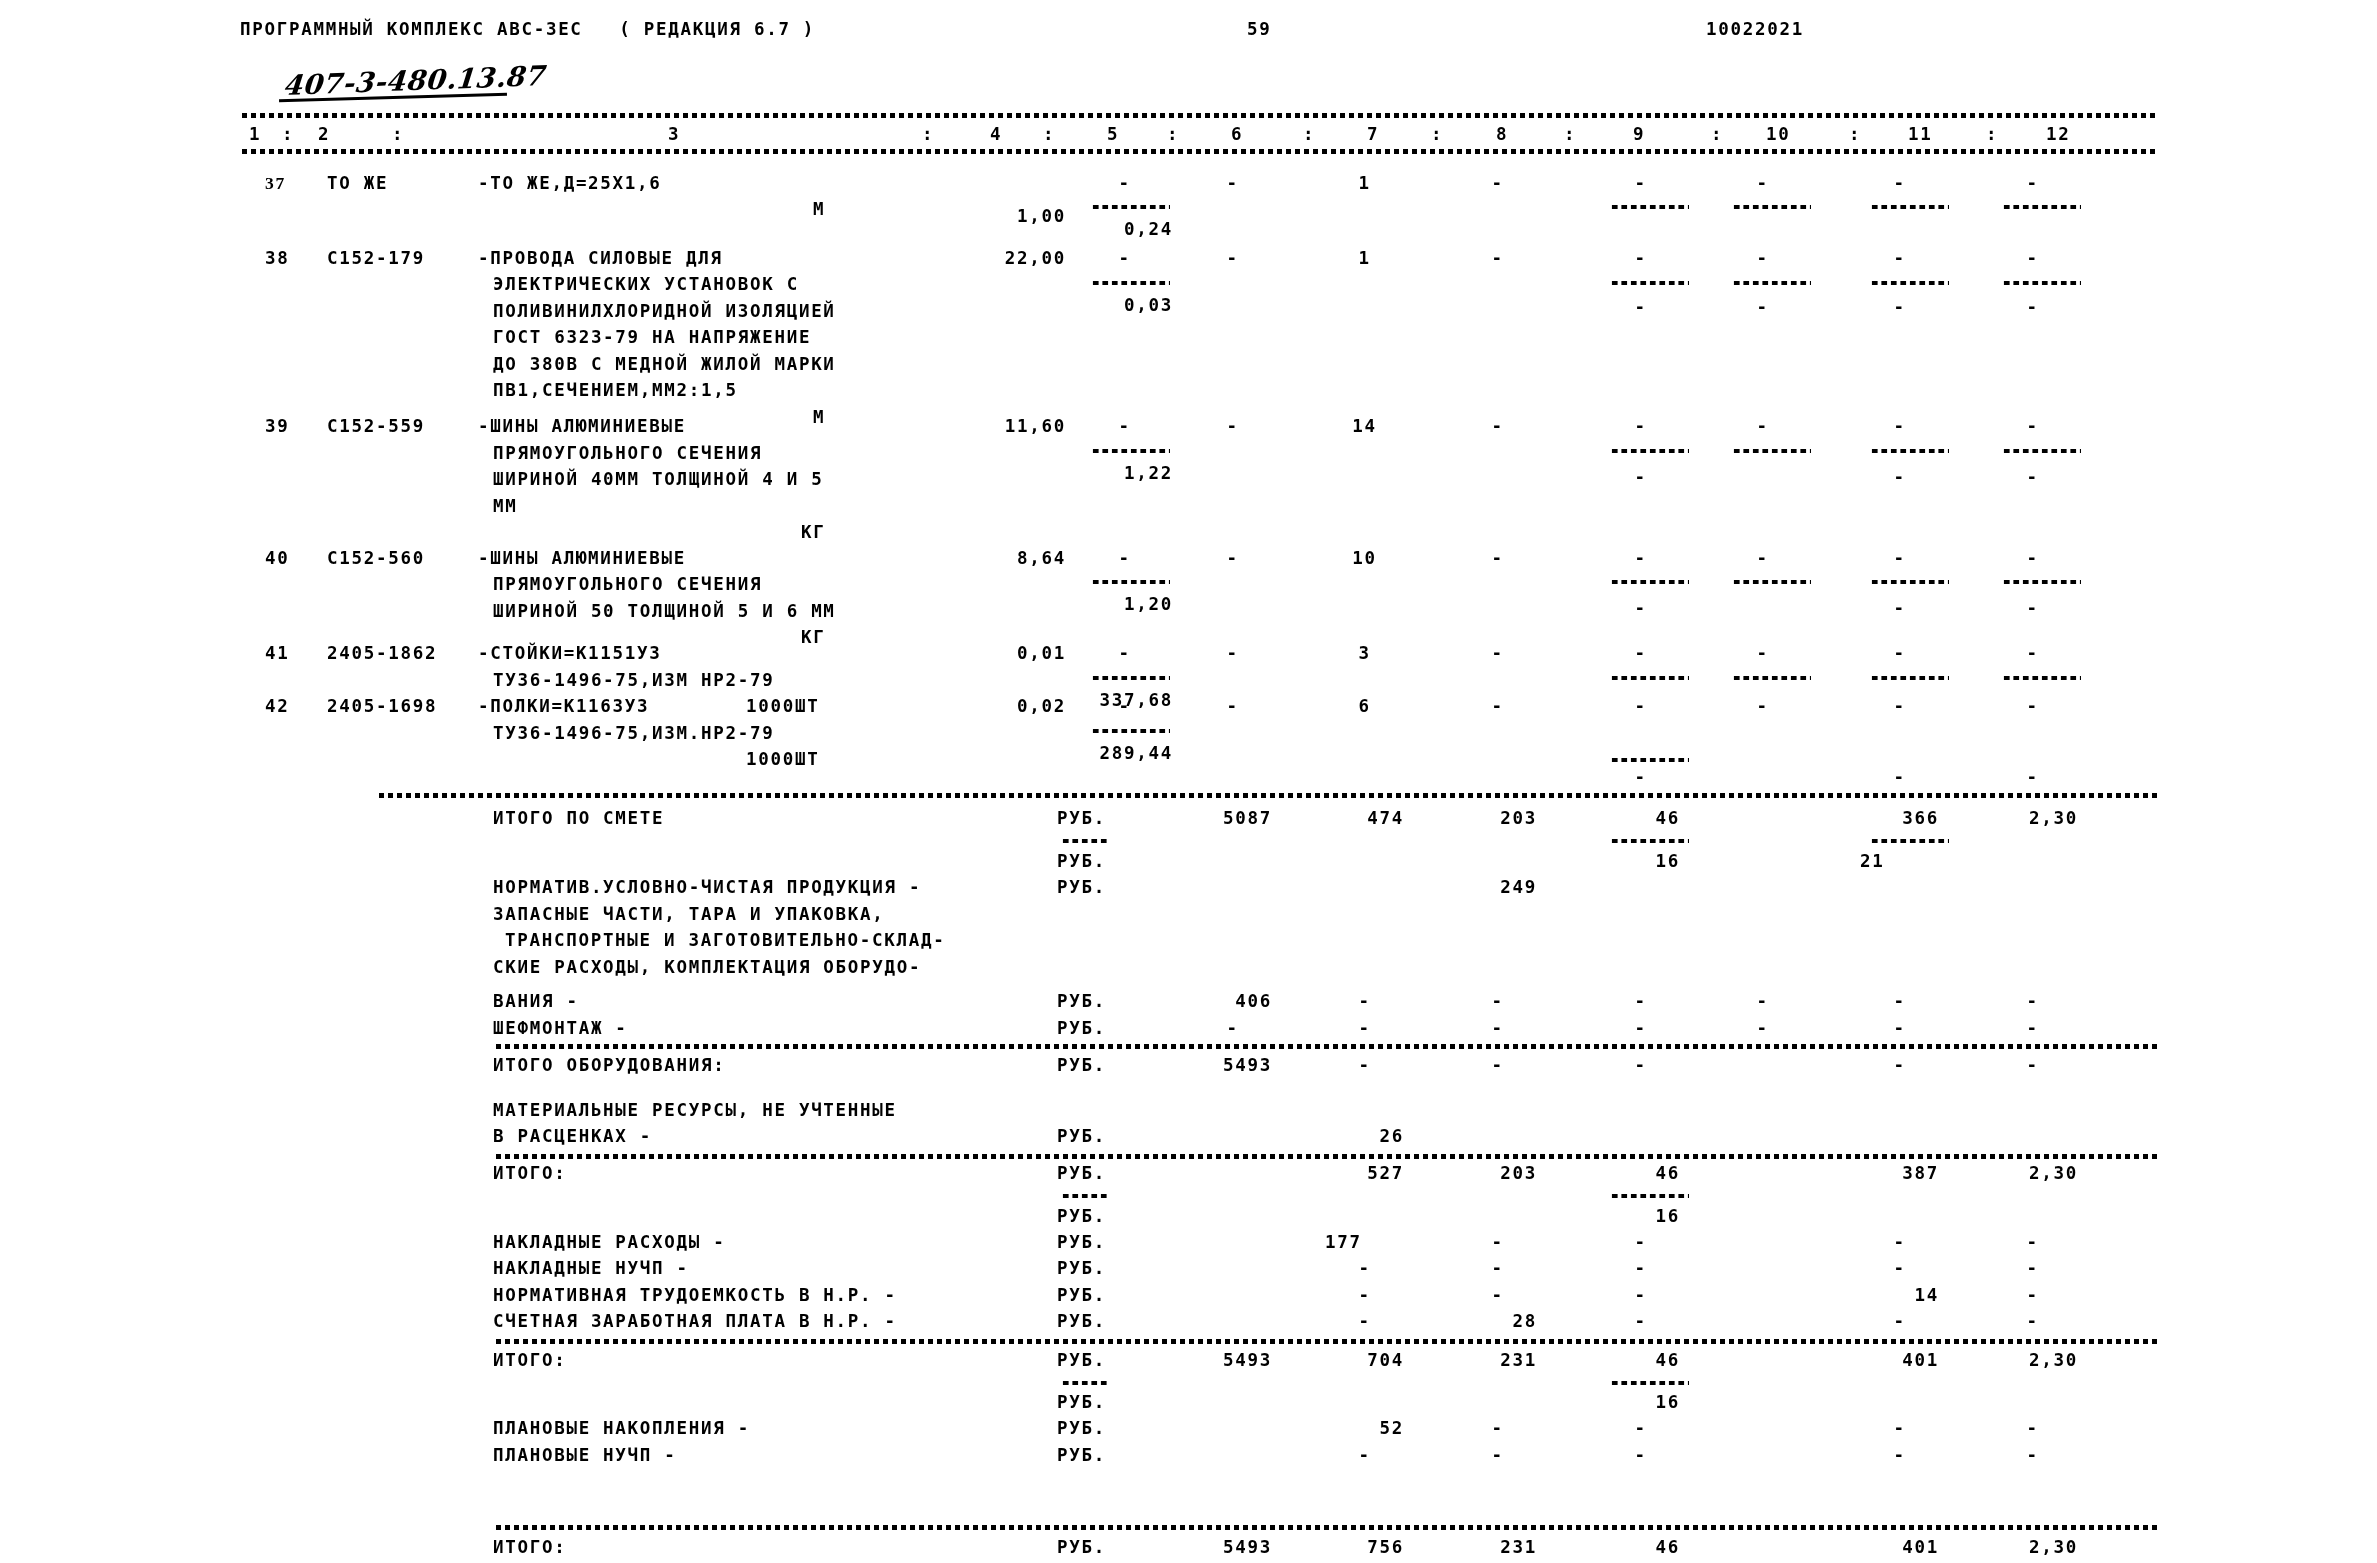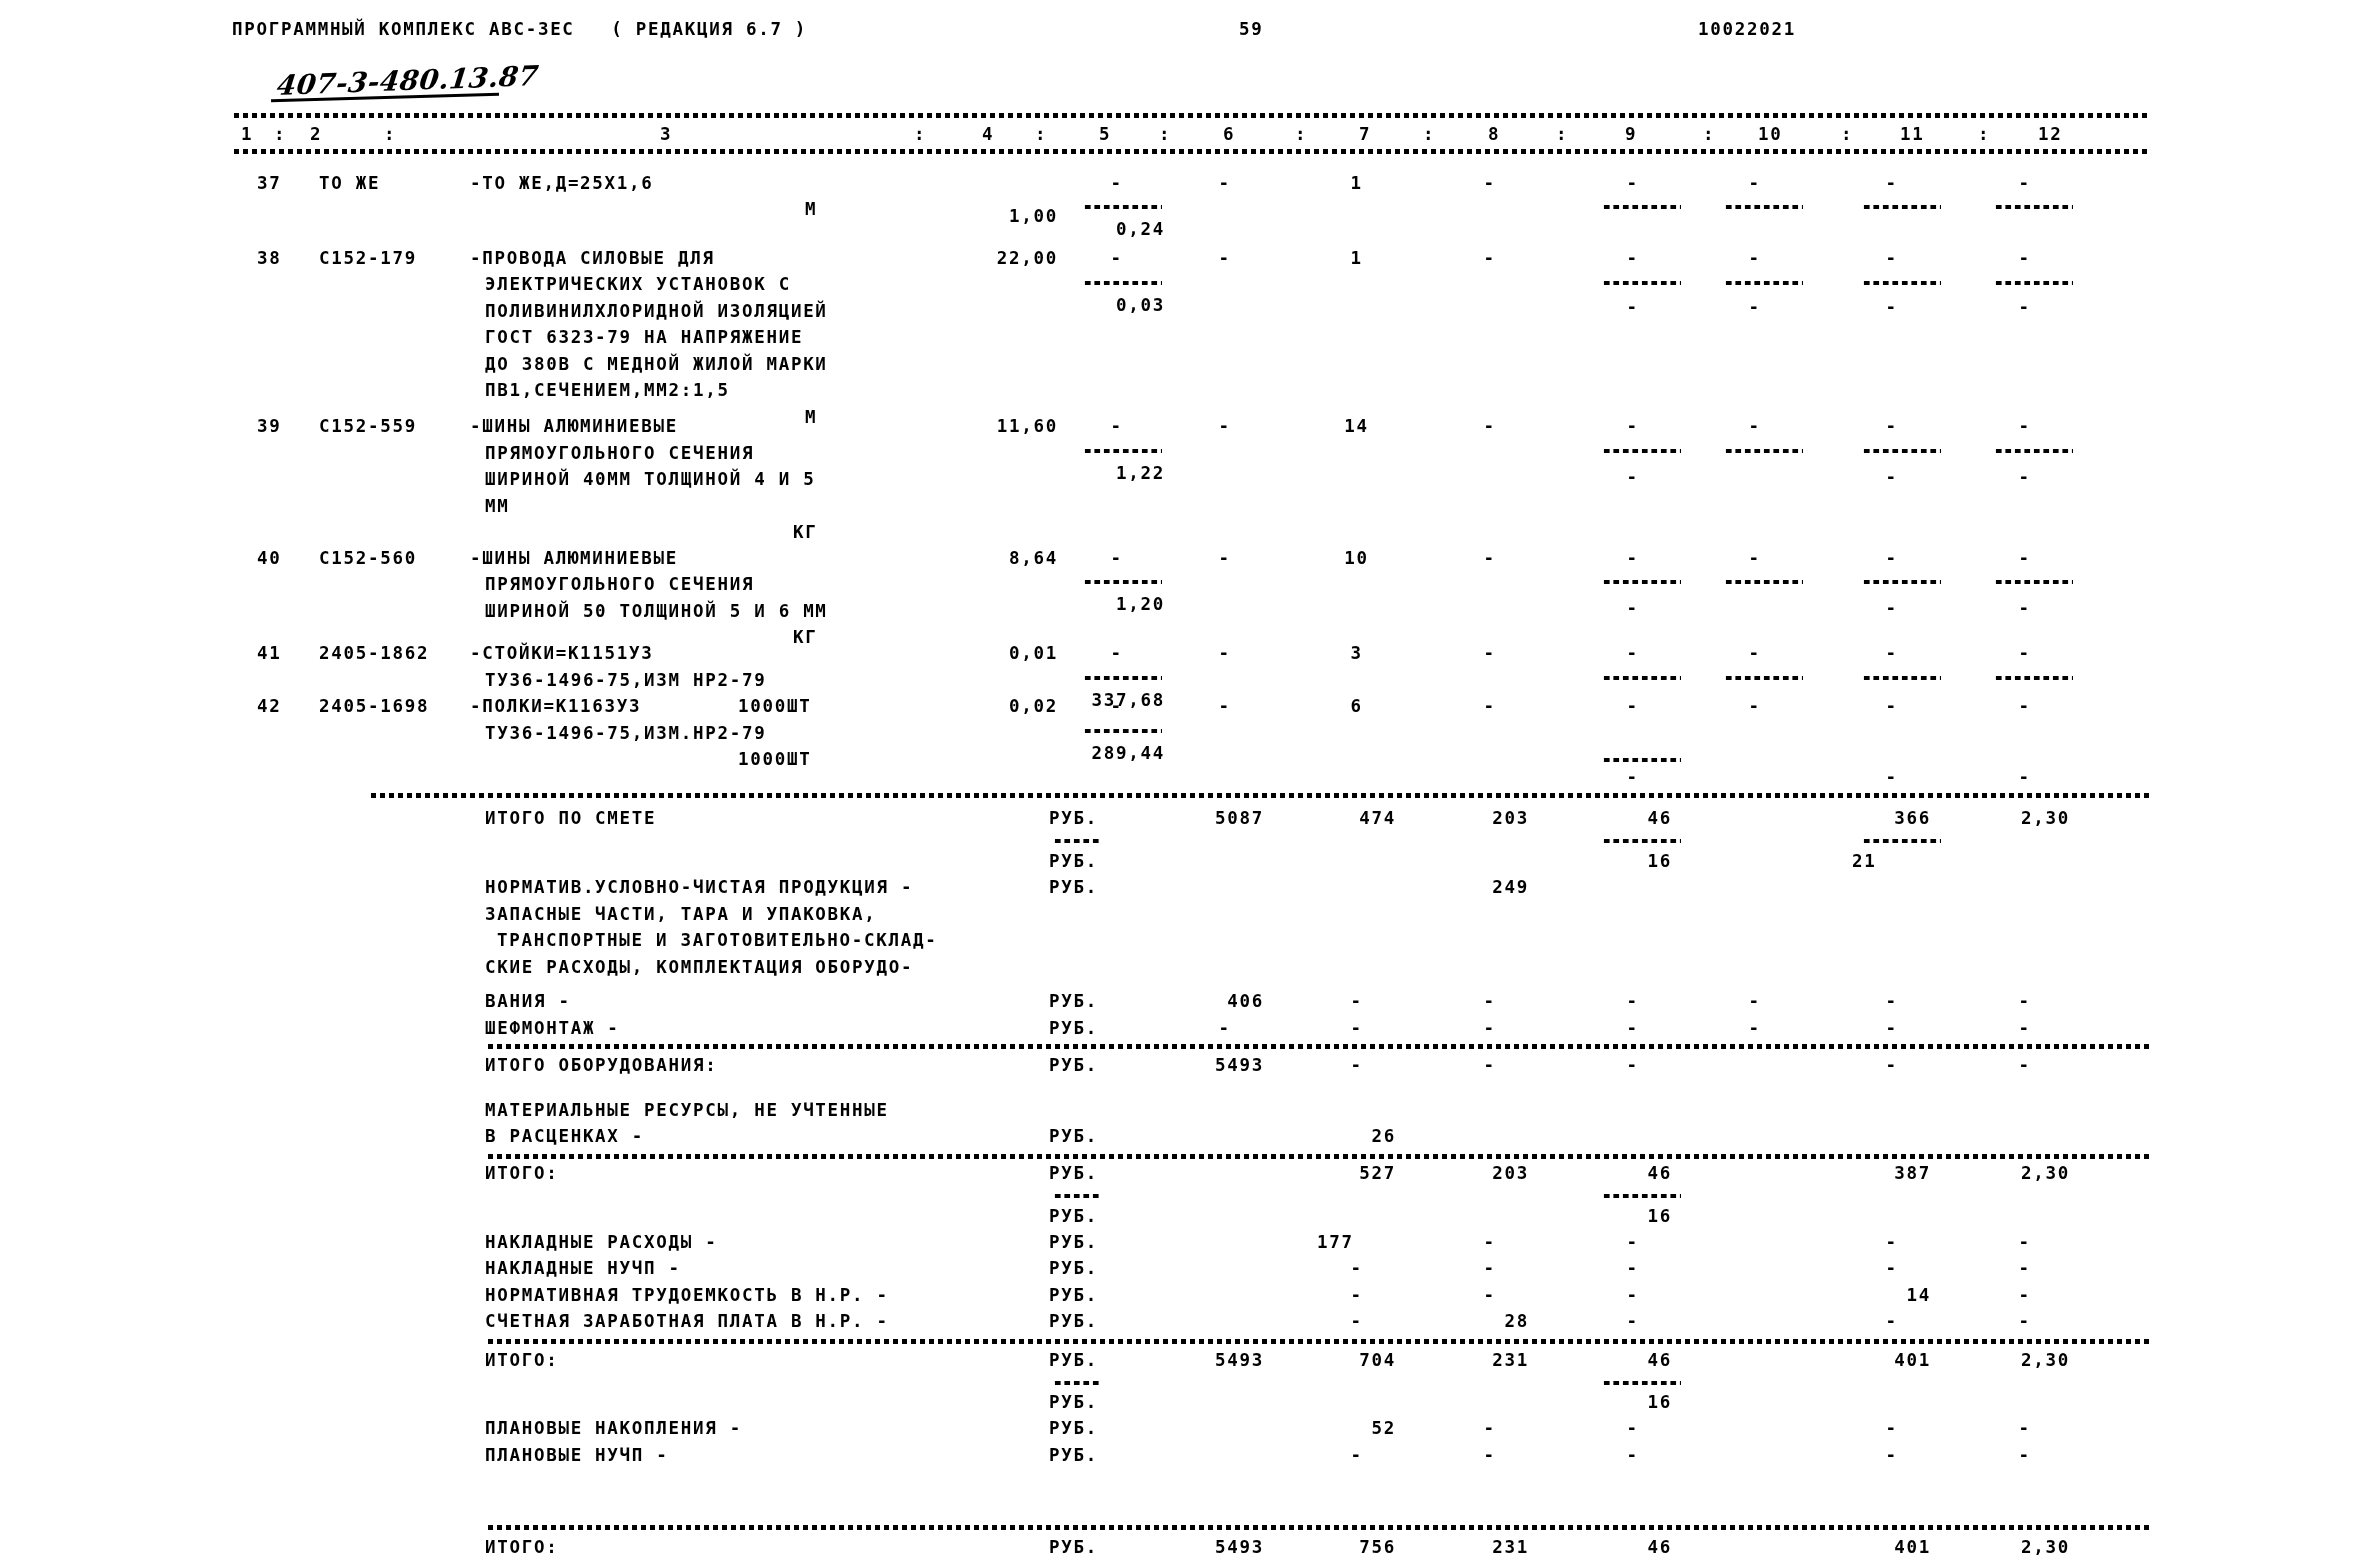--- a/index.html
+++ b/index.html
@@ -5,21 +5,21 @@
 <style>
   html,body{margin:0;padding:0;background:#fff;}
   body{
     width:2377px;height:1564px;
     font-family:"DejaVu Sans Mono","Liberation Mono",monospace;
     color:#000;
     position:relative;
     overflow:hidden;
   }
   
-  .sheet{position:absolute;left:4px;top:0;width:2165px;height:1564px;}
+  .sheet{position:absolute;left:12px;top:0;width:2165px;height:1564px;}
 
   .row{position:absolute;white-space:pre;}
 
   .t{
     font-size:17.5px;
     letter-spacing:1.7px;
     font-weight:bold;
     line-height:1;
     -webkit-font-smoothing:none;
   }
@@ -101,21 +101,21 @@
   <div class="t" style="position:absolute;left:1621px;top:126px;">9</div>
   <div class="t" style="position:absolute;left:1699px;top:126px;">:</div>
   <div class="t" style="position:absolute;left:1754px;top:126px;">10</div>
   <div class="t" style="position:absolute;left:1837px;top:126px;">:</div>
   <div class="t" style="position:absolute;left:1896px;top:126px;">11</div>
   <div class="t" style="position:absolute;left:1974px;top:126px;">:</div>
   <div class="t" style="position:absolute;left:2034px;top:126px;">12</div>
 
   <div class="dashline thick" style="left:228px;top:149px;width:1917px;"></div>
 
-  <div class="t c-num" style="left:253px;top:175px;">37</div>
+  <div class="t c-num" style="left:253px;top:175px;font-family:Liberation Serif, serif;">37</div>
   <div class="t c-code" style="left:315px;top:175px;">ТО ЖЕ</div>
   <div class="t c-desc" style="left:466px;top:175px;">-ТО ЖЕ,Д=25Х1,6</div>
   <div class="t c-unit" style="left:801px;top:201px;">М</div>
 
   <div class="t c4" style="left:975px;top:175px;width:79px;margin-top:33px;">1,00</div>
   <div class="t c5" style="left:1070px;top:175px;width:85px;text-align:center;">-</div>
   <div class="dashline" style="left:1079px;top:205px;width:79px;"></div>
   <div class="t c5" style="left:1070px;top:221px;width:91px;text-align:right;">0,24</div>
   <div class="t c6" style="left:1181px;top:175px;width:79px;text-align:center;">-</div>
   <div class="t c7" style="left:1313px;top:175px;width:79px;text-align:center;">1</div>

